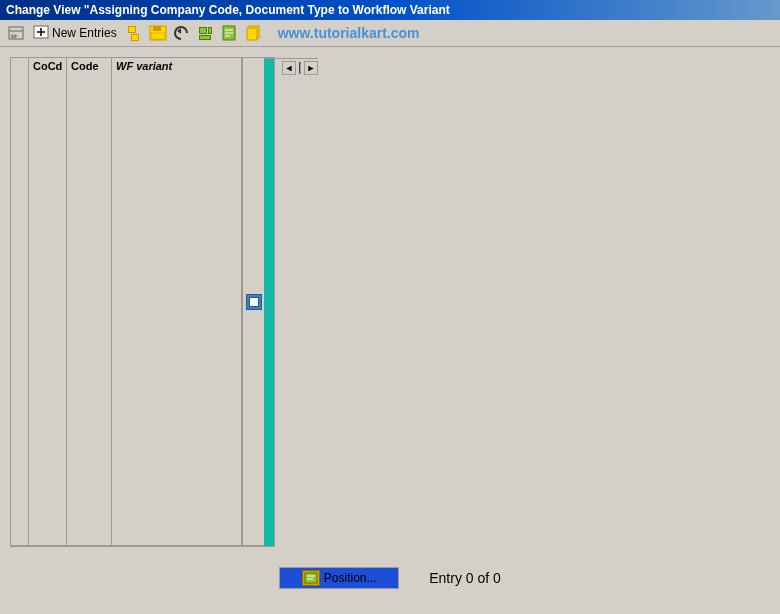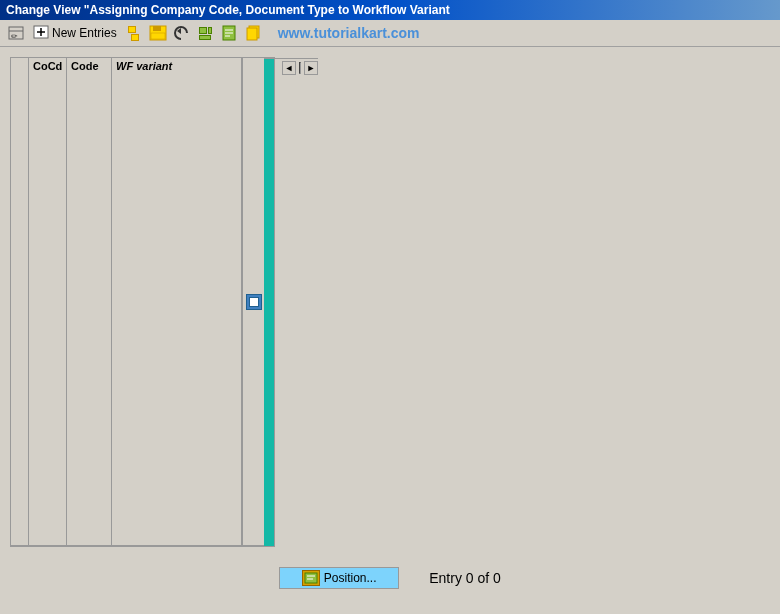--- a/index.html
+++ b/index.html
@@ -227,21 +227,21 @@
       justify-content: center;
       cursor: pointer;
       font-size: 9px;
     }
 
     .position-btn {
       display: flex;
       align-items: center;
       gap: 4px;
       border: 1px solid #999;
-      background-color: #7dd3fc;
+      background-color: #1d4ed8;
       padding: 2px 10px;
       cursor: pointer;
       min-width: 120px;
       justify-content: center;
     }
 
     .position-icon {
       width: 18px;
       height: 16px;
       background-color: #d4a000;

